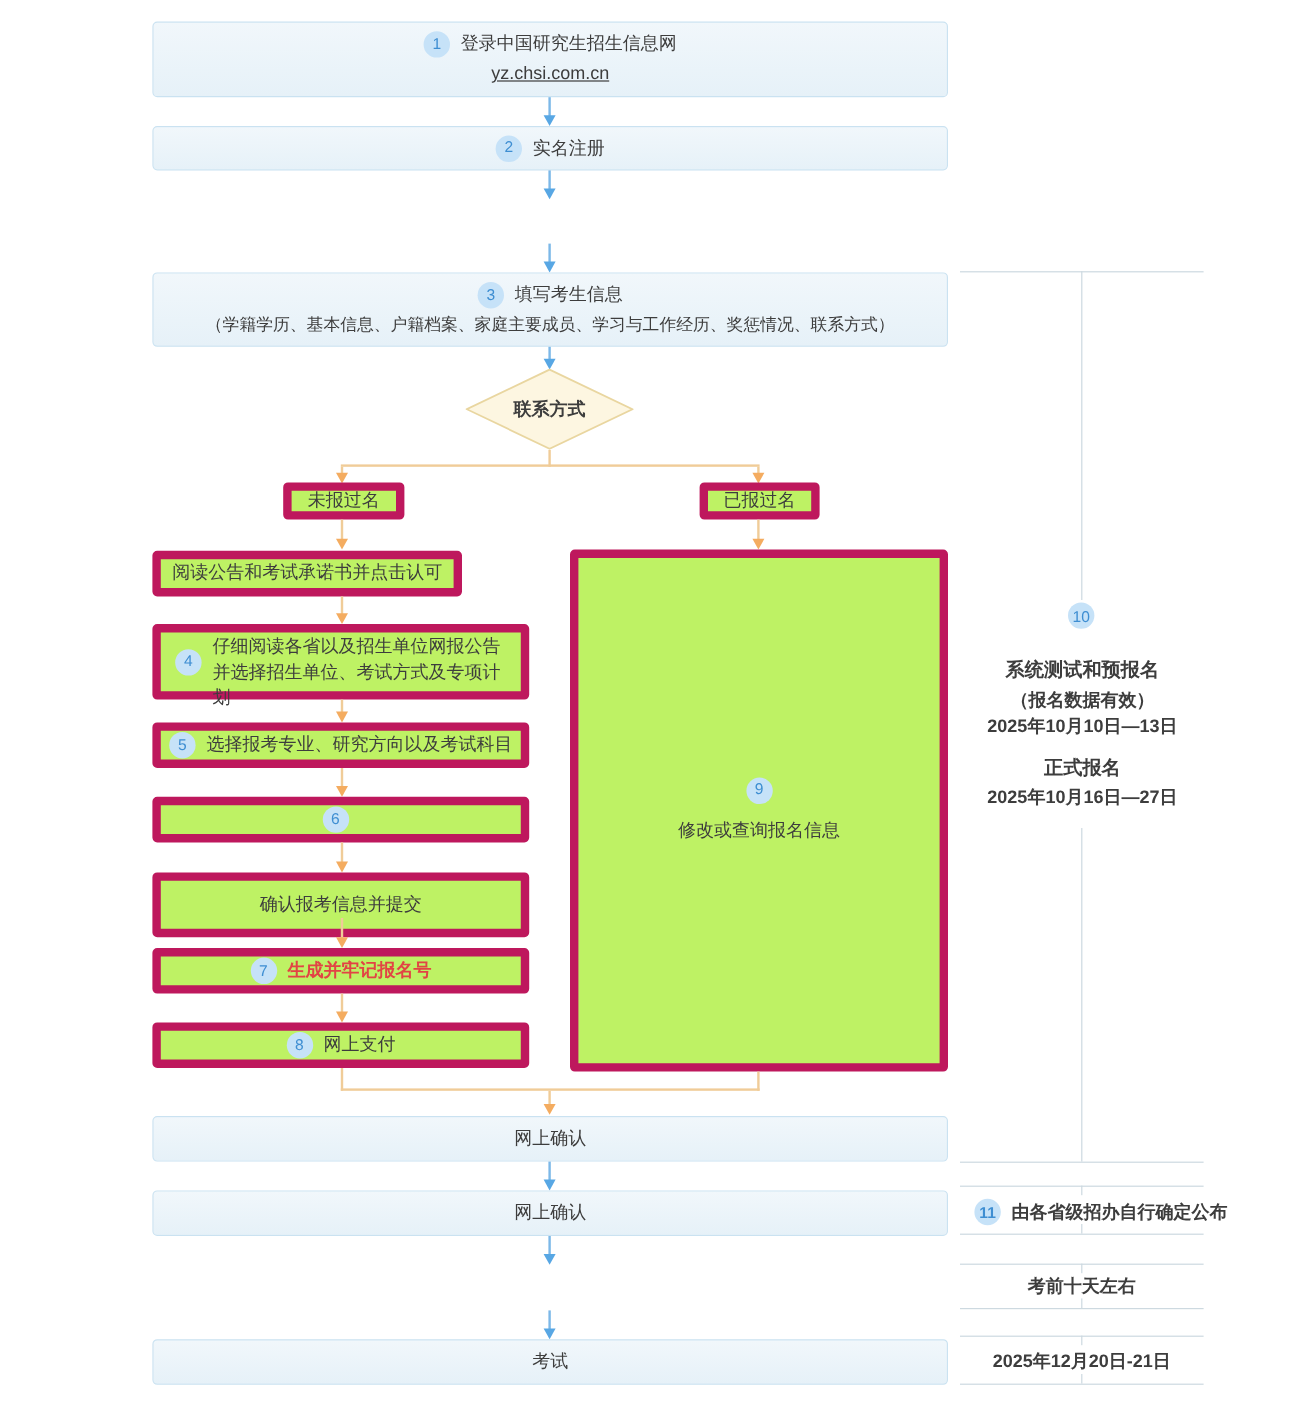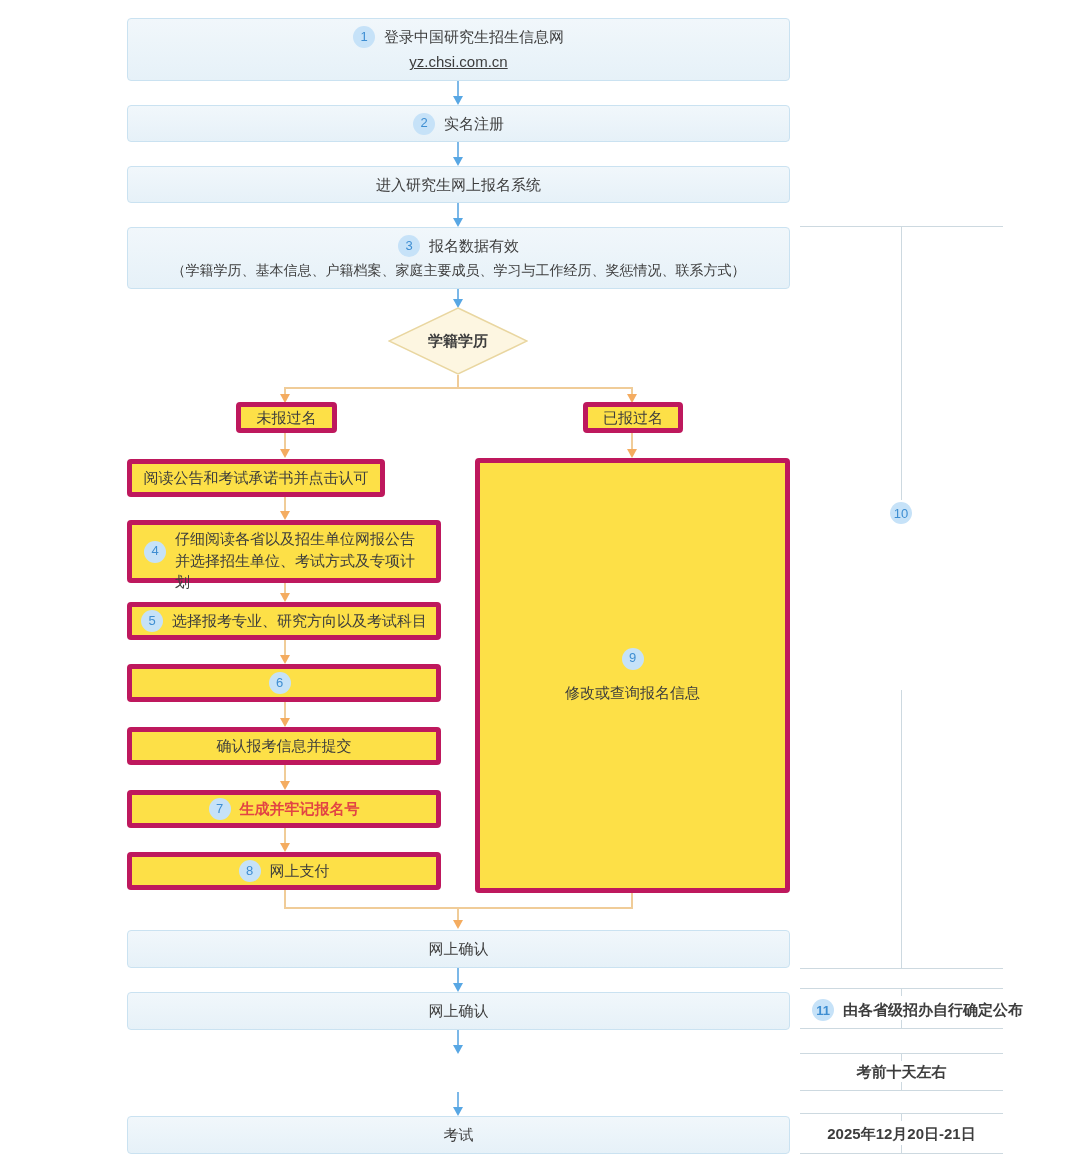--- a/index.html
+++ b/index.html
@@ -11,21 +11,21 @@
   
   .box {
     position:absolute; box-sizing:border-box; border-radius:4px;
     display:flex; align-items:center; justify-content:center;
     font-size:15px; line-height:1.45; text-align:center;
   }
   .blue-box {
     background:linear-gradient(180deg,#f1f7fb 0%,#e6f1f8 100%);
     border:1px solid #cae2f1;
   }
-  .cream-box { background:#fde047; border:5px solid #be185d; }
+  .cream-box { background:#bef264; border:7px solid #be185d; }
   .col { flex-direction:column; }
   .row-c { display:flex; align-items:center; justify-content:center; }
   .badge {
     flex:none; width:22px; height:22px; border-radius:50%;
     background:#c6e2f8; color:#3e8ed2; font-size:13px;
     display:inline-flex; align-items:center; justify-content:center;
     margin-right:9px;
   }
   .badge.abs { position:absolute; margin:0; }
   .sub-line { font-size:14px; margin-top:3px; }
@@ -71,39 +71,36 @@
     <div class="sub-line" style="font-size:15px;text-decoration:underline;">yz.chsi.com.cn</div>
   </div>
   <div class="arrow blue" style="left:457px; top:81px; height:16px;"></div>
 
   <div class="box blue-box" style="left:127px; top:105px; width:663px; height:37px;">
     <span class="badge">2</span>
     <span>实名注册</span>
   </div>
   <div class="arrow blue" style="left:457px; top:142px; height:16px;"></div>
 
-  <div class="box blue-box" style="left:127px; top:166px; width:663px; height:37px;">
-    <span>进入研究生网上报名系统</span>
-  </div>
   <div class="arrow blue" style="left:457px; top:203px; height:16px;"></div>
 
   <div class="box blue-box col" style="left:127px; top:227px; width:663px; height:62px;">
     <div class="row-c">
       <span class="badge">3</span>
-      <span>报名数据有效</span>
+      <span>填写考生信息</span>
     </div>
     <div class="sub-line">（学籍学历、基本信息、户籍档案、家庭主要成员、学习与工作经历、奖惩情况、联系方式）</div>
   </div>
   <div class="arrow blue" style="left:457px; top:289px; height:11px;"></div>
 
   <div class="diamond" style="left:388px; top:307px; width:140px; height:68px;">
     <svg width="140" height="68">
       <polygon points="70,1 139,34 70,67 1,34" fill="#fdf6e1" stroke="#e9d6a0" stroke-width="1.5"></polygon>
     </svg>
-    <div class="lbl">学籍学历</div>
+    <div class="lbl">联系方式</div>
   </div>
 
   <div class="oline" style="left:457px; top:375px; width:2px; height:14px;"></div>
   <div class="oline" style="left:284px; top:387px; width:349px; height:2px;"></div>
   <div class="arrow orange" style="left:284px; top:389px; height:6px;"></div>
   <div class="arrow orange" style="left:631px; top:389px; height:6px;"></div>
 
   <div class="box cream-box" style="left:236px; top:402px; width:101px; height:31px;">
     <span>未报过名</span>
   </div>
@@ -131,21 +128,21 @@
     <span class="badge">5</span>
     <span>选择报考专业、研究方向以及考试科目</span>
   </div>
   <div class="arrow orange" style="left:284px; top:640px; height:16px;"></div>
 
   <div class="box cream-box" style="left:127px; top:664px; width:314px; height:38px;">
     <span class="badge">6</span>
   </div>
   <div class="arrow orange" style="left:284px; top:702px; height:17px;"></div>
 
-  <div class="box cream-box" style="left:127px; top:727px; width:314px; height:38px;">
+  <div class="box cream-box" style="left:127px; top:727px; width:314px; height:54px;">
     <span>确认报考信息并提交</span>
   </div>
   <div class="arrow orange" style="left:284px; top:765px; height:17px;"></div>
 
   <div class="box cream-box" style="left:127px; top:790px; width:314px; height:38px;">
     <span class="badge">7</span>
     <span class="red-text">生成并牢记报名号</span>
   </div>
   <div class="arrow orange" style="left:284px; top:828px; height:16px;"></div>
 
@@ -176,20 +173,27 @@
 
   <div class="arrow blue" style="left:457px; top:1092px; height:16px;"></div>
 
   <div class="box blue-box" style="left:127px; top:1116px; width:663px; height:38px;">
     <span>考试</span>
   </div>
 
   <div class="bline" style="left:800px; top:226px; width:203px; height:1px;"></div>
   <div class="bline" style="left:901px; top:226px; width:1px; height:274px;"></div>
   <span class="badge abs" style="left:890px; top:502px;text-align:center;">10</span>
+  <div class="ann-block" style="left:800px; top:548px;">
+    <div class="t1">系统测试和预报名</div>
+    <div class="t2">（报名数据有效）</div>
+    <div class="t3">2025年10月10日—13日</div>
+    <div class="t4">正式报名</div>
+    <div class="t5">2025年10月16日—27日</div>
+  </div>
   <div class="bline" style="left:901px; top:690px; width:1px; height:278px;"></div>
   <div class="bline" style="left:800px; top:968px; width:203px; height:1px;"></div>
 
   <div class="bline" style="left:800px; top:988px; width:203px; height:1px;"></div>
   <div class="bline" style="left:901px; top:988px; width:1px; height:8px;"></div>
   <div class="ann-row" style="left:812px; top:999px; height:22px;">
     <span class="badge">11</span>
     <span>由各省级招办自行确定公布</span>
   </div>
   <div class="bline" style="left:901px; top:1020px; width:1px; height:8px;"></div>

